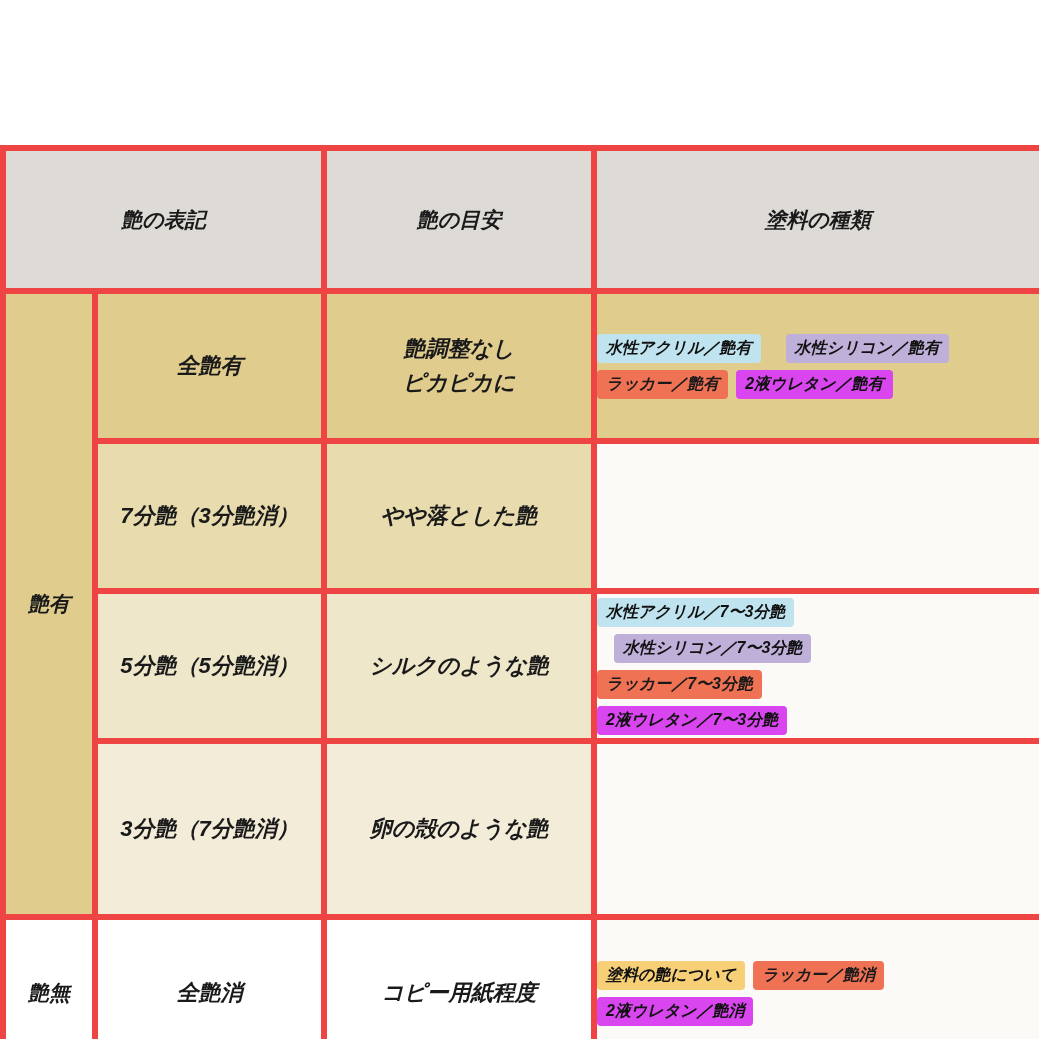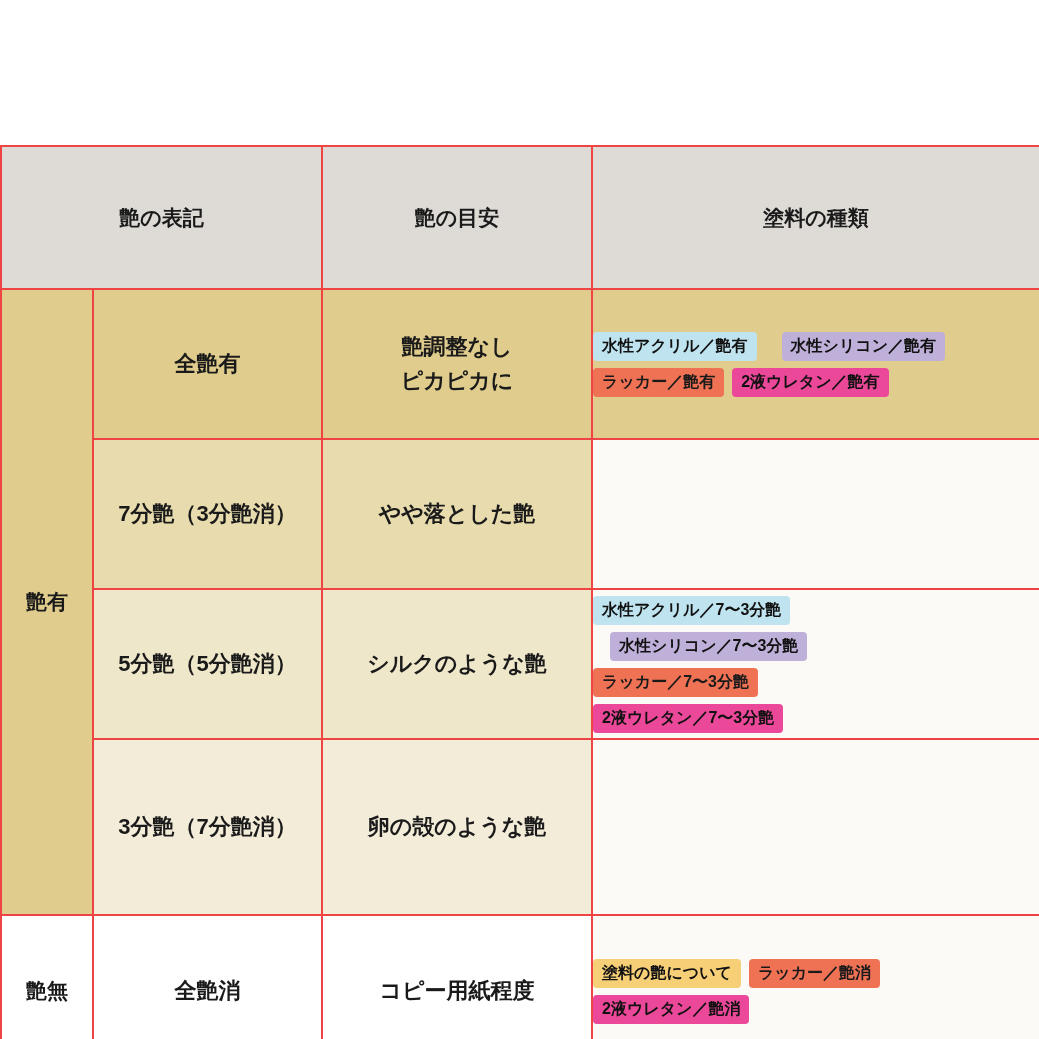--- a/index.html
+++ b/index.html
@@ -35,24 +35,25 @@
   .gloss-table {
     position: absolute;
     left: 0;
     top: 145px;
     width: 1039px;
     border-collapse: collapse;
     table-layout: fixed;
   }
 
   .gloss-table td, .gloss-table th {
-    border: 2px solid #ef4444;
+    border: 6px solid #ef4444;
     padding: 0;
     vertical-align: middle;
     text-align: center;
+    font-style: italic;
   }
 
   
   col.c1 { width: 92px; }
   col.c2 { width: 229px; }
   col.c3 { width: 270px; }
   col.c4 { width: 448px; }
 
   thead th {
     background: #dedbd6;
@@ -114,21 +115,21 @@
     font-weight: 700;
     color: #111111;
     white-space: nowrap;
     line-height: 1.25;
     text-align: center;
   }
 
   .chip.acrylic   { background: #bfe4ef; }
   .chip.silicone  { background: #bfb0d9; margin-left: 17px; }
   .chip.lacquer   { background: #ef7254; color: #1a1a1a; }
-  .chip.urethane  { background: #ec4899; }
+  .chip.urethane  { background: #d946ef; }
   .chip.interior  { background: #f6cf77; }
 </style>
 </head>
 <body>
 
 <div class="page">
 
 
   <table class="gloss-table">
     <colgroup>

